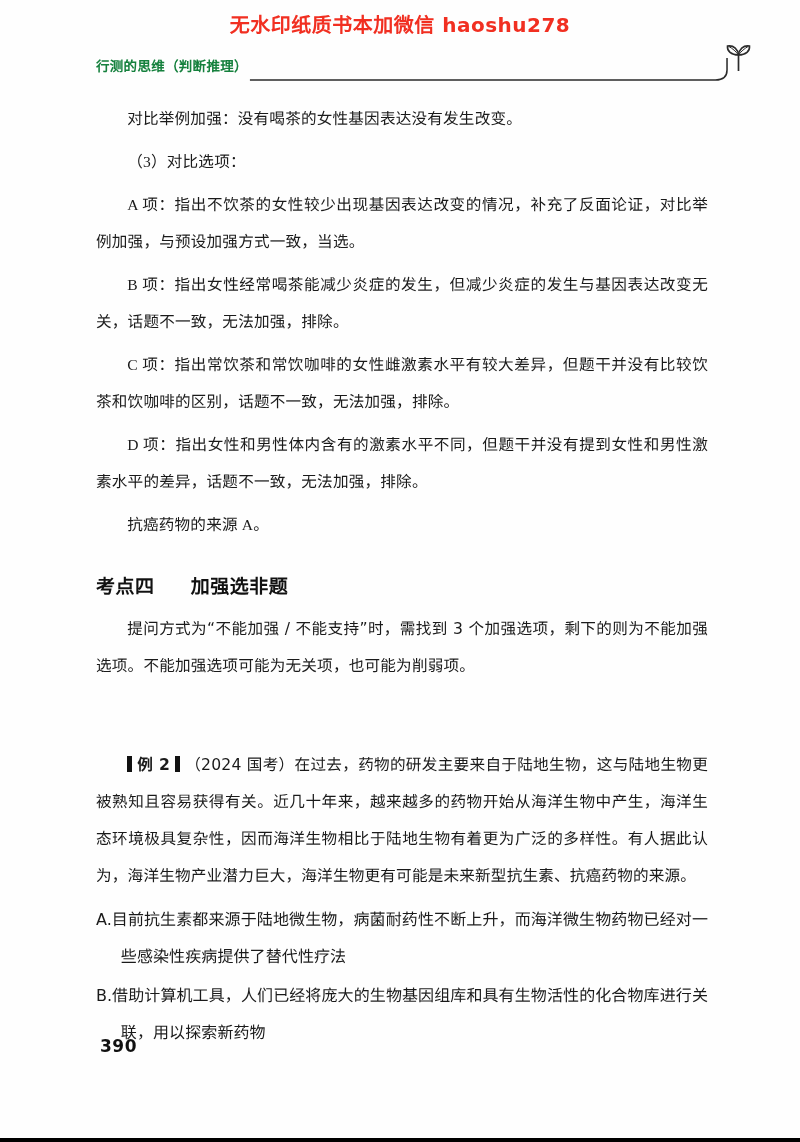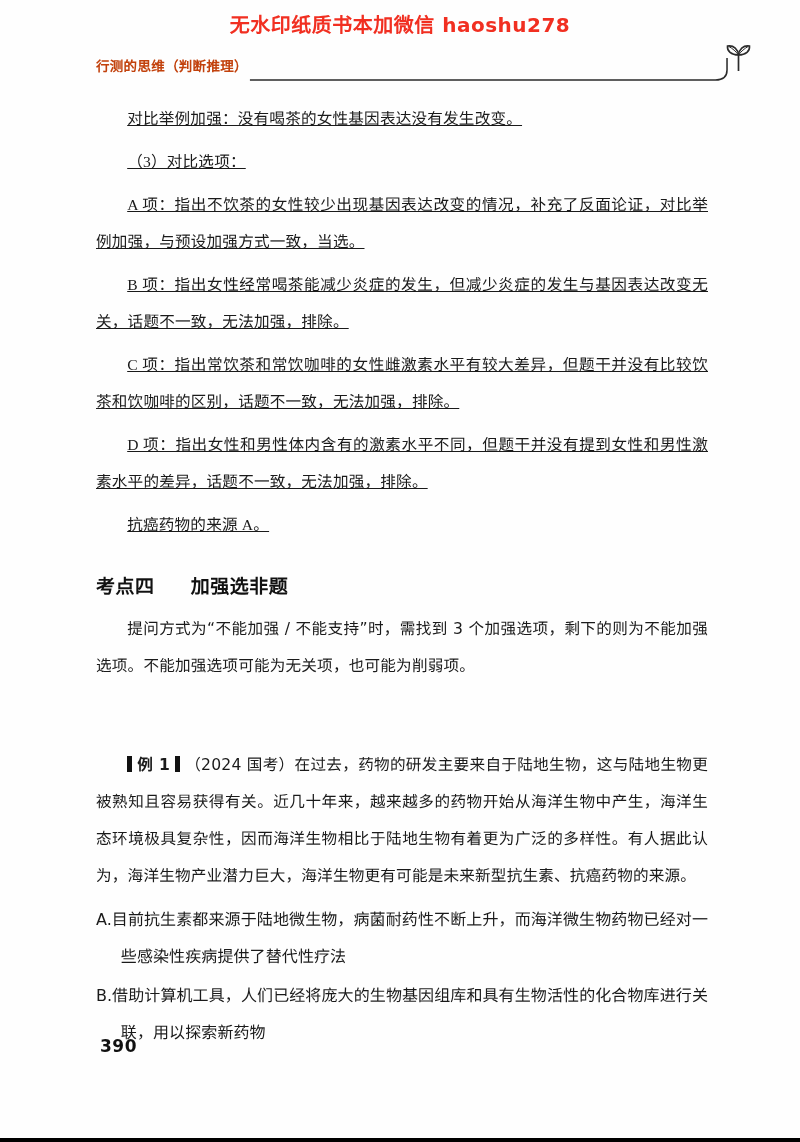--- a/index.html
+++ b/index.html
@@ -46,21 +46,21 @@
     left: 96px;
     right: 52px;
     height: 44px;
     display: flex;
     align-items: center;
   }
   .running-header-title {
     font-family: "DejaVu Sans", "Liberation Sans", sans-serif;
     font-size: 13.5px;
     font-weight: 600;
-    color: #c2410c;
+    color: #15803d;
     white-space: nowrap;
     letter-spacing: 0.3px;
     padding-bottom: 2px;
   }
   .header-rule-wrap {
     flex: 1;
     position: relative;
     height: 44px;
   }
   .header-rule-wrap svg {
@@ -85,21 +85,20 @@
     font-size: 15.6px;
     line-height: 37px;
     text-align: justify;
     text-justify: inter-ideograph;
     letter-spacing: 0.2px;
   }
   p.indent { text-indent: 2em; }
 
   .kaiti {
     font-family: "Liberation Serif", "DejaVu Serif", serif;
-    text-decoration: underline;
   }
   .songti {
     font-family: "DejaVu Sans", "Liberation Sans", sans-serif;
   }
 
   
   .section-heading {
     margin: 26px 0 8px 0;
     font-family: "DejaVu Sans", "Liberation Sans", sans-serif;
     font-size: 19px;
@@ -207,21 +206,21 @@
     <h2 class="section-heading">
       <span>考点四</span>
       <span class="gap"></span>
       <span>加强选非题</span>
     </h2>
 
     <p class="para indent songti">提问方式为“不能加强 / 不能支持”时，需找到 3 个加强选项，剩下的则为不能加强选项。不能加强选项可能为无关项，也可能为削弱项。</p>
 
     <div class="spacer-lg"></div>
 
-    <p class="para indent songti"><span class="example-label"><span class="bar first"></span><span>例 1</span><span class="bar"></span></span><span>（2024 国考）</span><span>在过去，药物的研发主要来自于陆地生物，这与陆地生物更被熟知且容易获得有关。近几十年来，越来越多的药物开始从海洋生物中产生，海洋生态环境极具复杂性，因而海洋生物相比于陆地生物有着更为广泛的多样性。有人据此认为，海洋生物产业潜力巨大，海洋生物更有可能是未来新型抗生素、抗癌药物的来源。</span></p>
+    <p class="para indent songti"><span class="example-label"><span class="bar first"></span><span>例 2</span><span class="bar"></span></span><span>（2024 国考）</span><span>在过去，药物的研发主要来自于陆地生物，这与陆地生物更被熟知且容易获得有关。近几十年来，越来越多的药物开始从海洋生物中产生，海洋生态环境极具复杂性，因而海洋生物相比于陆地生物有着更为广泛的多样性。有人据此认为，海洋生物产业潜力巨大，海洋生物更有可能是未来新型抗生素、抗癌药物的来源。</span></p>
 
 
     <div class="q-options">
       <p class="opt"><span class="marker">A.</span><span>目前抗生素都来源于陆地微生物，病菌耐药性不断上升，而海洋微生物药物已经对一些感染性疾病提供了替代性疗法</span></p>
       <p class="opt"><span class="marker">B.</span><span>借助计算机工具，人们已经将庞大的生物基因组库和具有生物活性的化合物库进行关联，用以探索新药物</span></p>
     </div>
 
   </div>
 
   <div class="folio">390</div>

